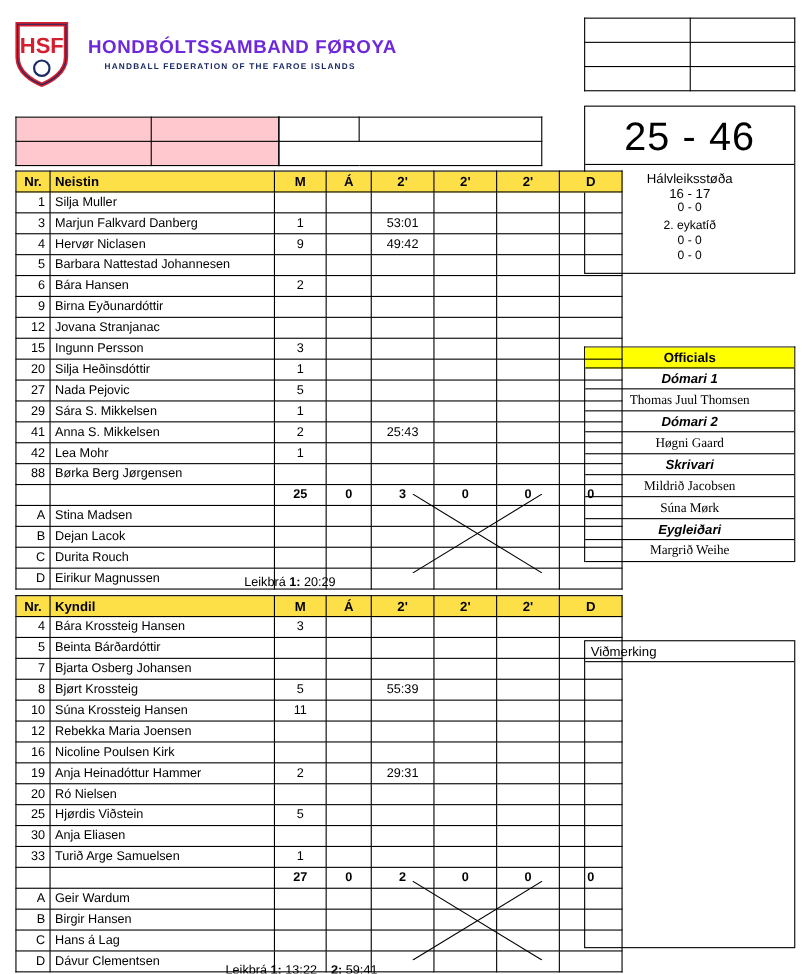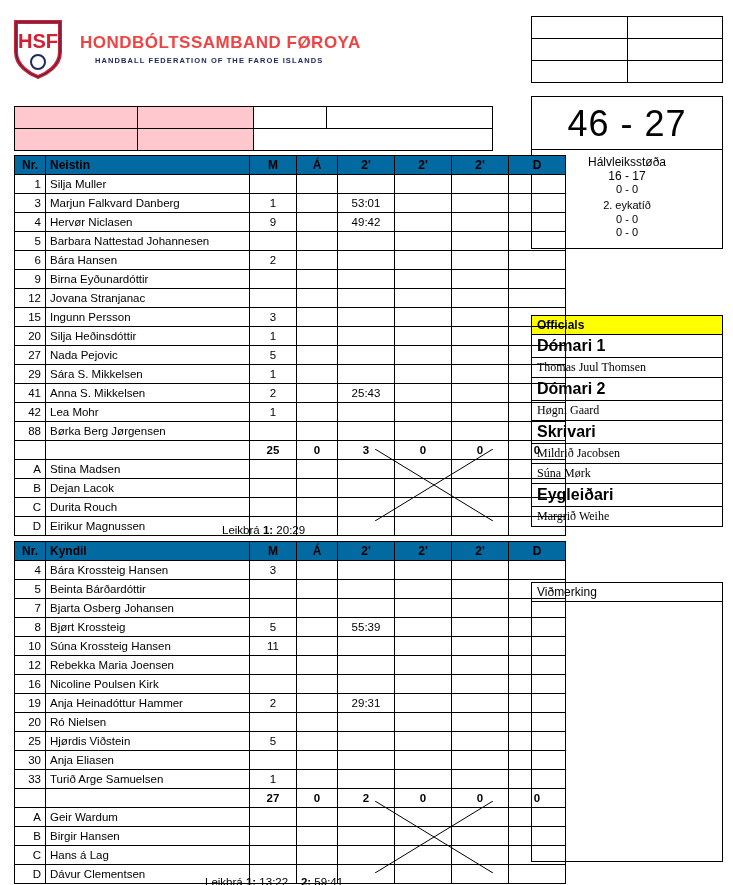--- a/index.html
+++ b/index.html
@@ -10,56 +10,56 @@
     font-size:12px;
     color:#000;
     position:relative;
     overflow:hidden;
   }
   .sheet{position:relative;width:650px;height:885px;}
 
   
   .logo-block{position:absolute;left:10px;top:18px;display:flex;align-items:center;}
   .logo-mark{width:56px;height:62px;position:relative;margin-right:14px;}
-  .fed-name{font-size:17px;font-weight:bold;letter-spacing:.5px;color:#ef4444;}
+  .fed-name{font-size:17px;font-weight:bold;letter-spacing:.5px;color:#6d28d9;}
   .fed-sub{font-size:7.5px;font-weight:bold;letter-spacing:1.1px;color:#1b2a63;margin-top:3px;padding-left:15px;}
 
   
   .info-table{position:absolute;left:531px;top:16px;width:192px;border-collapse:collapse;}
   .info-table td{border:1px solid #000;height:19px;padding:1px 6px;font-size:12px;}
   .info-table td.lbl{text-align:left;}
   .info-table td.val{text-align:right;}
 
   
   .score-box{position:absolute;left:531px;top:96px;width:190px;border:1px solid #000;text-align:center;padding-bottom:8px;}
   .score-main{font-size:36px;letter-spacing:1px;padding:6px 0 4px;border-bottom:1px solid #000;}
   .score-ht-lbl{font-size:12px;margin-top:5px;}
   .score-ht-val{font-size:12px;}
   .score-per{font-size:11px;margin-top:7px;line-height:1.25;}
 
   
-  .officials{position:absolute;left:531px;top:315px;width:190px;border:1px solid #000;border-bottom:none;}
+  .officials{position:absolute;left:531px;top:315px;width:190px;border:1px solid #000;border-bottom:none;text-align:center;}
   .off-head{background:#ffff00;border-bottom:1px solid #000;padding:2px 5px;font-size:12px;font-weight:bold;}
-  .off-role{border-bottom:1px solid #000;padding:2px 5px;font-size:16px;font-weight:bold;}
+  .off-role{border-bottom:1px solid #000;padding:2px 5px;font-size:12px;font-weight:bold;font-style:italic;}
   .off-name{border-bottom:1px solid #000;padding:2px 5px;font-size:12px;font-family:Liberation Serif, serif;}
 
   
   .remark{position:absolute;left:531px;top:582px;width:190px;height:278px;border:1px solid #000;}
   .remark-head{border-bottom:1px solid #000;padding:2px 5px;font-size:12px;}
 
   
   .team-head{position:absolute;border-collapse:collapse;}
   .team-head td{border:1px solid #000;height:19px;padding:1px 6px;font-size:12px;}
   .home-row{background:#ffc7ce;}
   .away-row{background:#ffc7ce;}
 
   
   table.roster{border-collapse:collapse;position:absolute;}
   table.roster td,table.roster th{border:1px solid #000;font-size:11.5px;height:18px;padding:0 4px;}
-  table.roster th{background:#0369a1;color:#000;font-weight:bold;font-size:12px;text-align:center;}
+  table.roster th{background:#fde047;color:#000;font-weight:bold;font-size:12px;text-align:center;}
   table.roster th.nm{text-align:left;}
   td.num{text-align:right;width:22px;}
   td.name{text-align:left;width:195px;}
   td.m,td.a,td.t{text-align:center;}
   td.m{width:38px;}td.a{width:32px;}td.t{width:48px;}
   tr.totals td{font-weight:bold;text-align:center;}
   tr.totals td.name{border-left:1px solid #000;}
   .cross{position:absolute;pointer-events:none;}
 
   .leikbra{position:absolute;font-size:11.5px;}
@@ -96,21 +96,21 @@
       <td class="val"></td>
     </tr>
     <tr>
       <td class="lbl"></td>
       <td class="val"></td>
     </tr>
   </tbody>
     </table>
 
   <div class="score-box">
-    <div class="score-main">46 - 27</div>
+    <div class="score-main">25 - 46</div>
     <div class="score-ht-lbl">Hálvleiksstøða</div>
     <div class="score-ht-val">16 - 17</div>
     <div class="score-per" style="margin-top:0">0 - 0</div>
     <div class="score-per" style="margin-top:2px">2. eykatíð</div>
     <div class="score-per" style="margin-top:0">0 - 0</div>
     <div class="score-per" style="margin-top:0">0 - 0</div>
   </div>
 
   <div class="officials">
     <div class="off-head">Officials</div>

